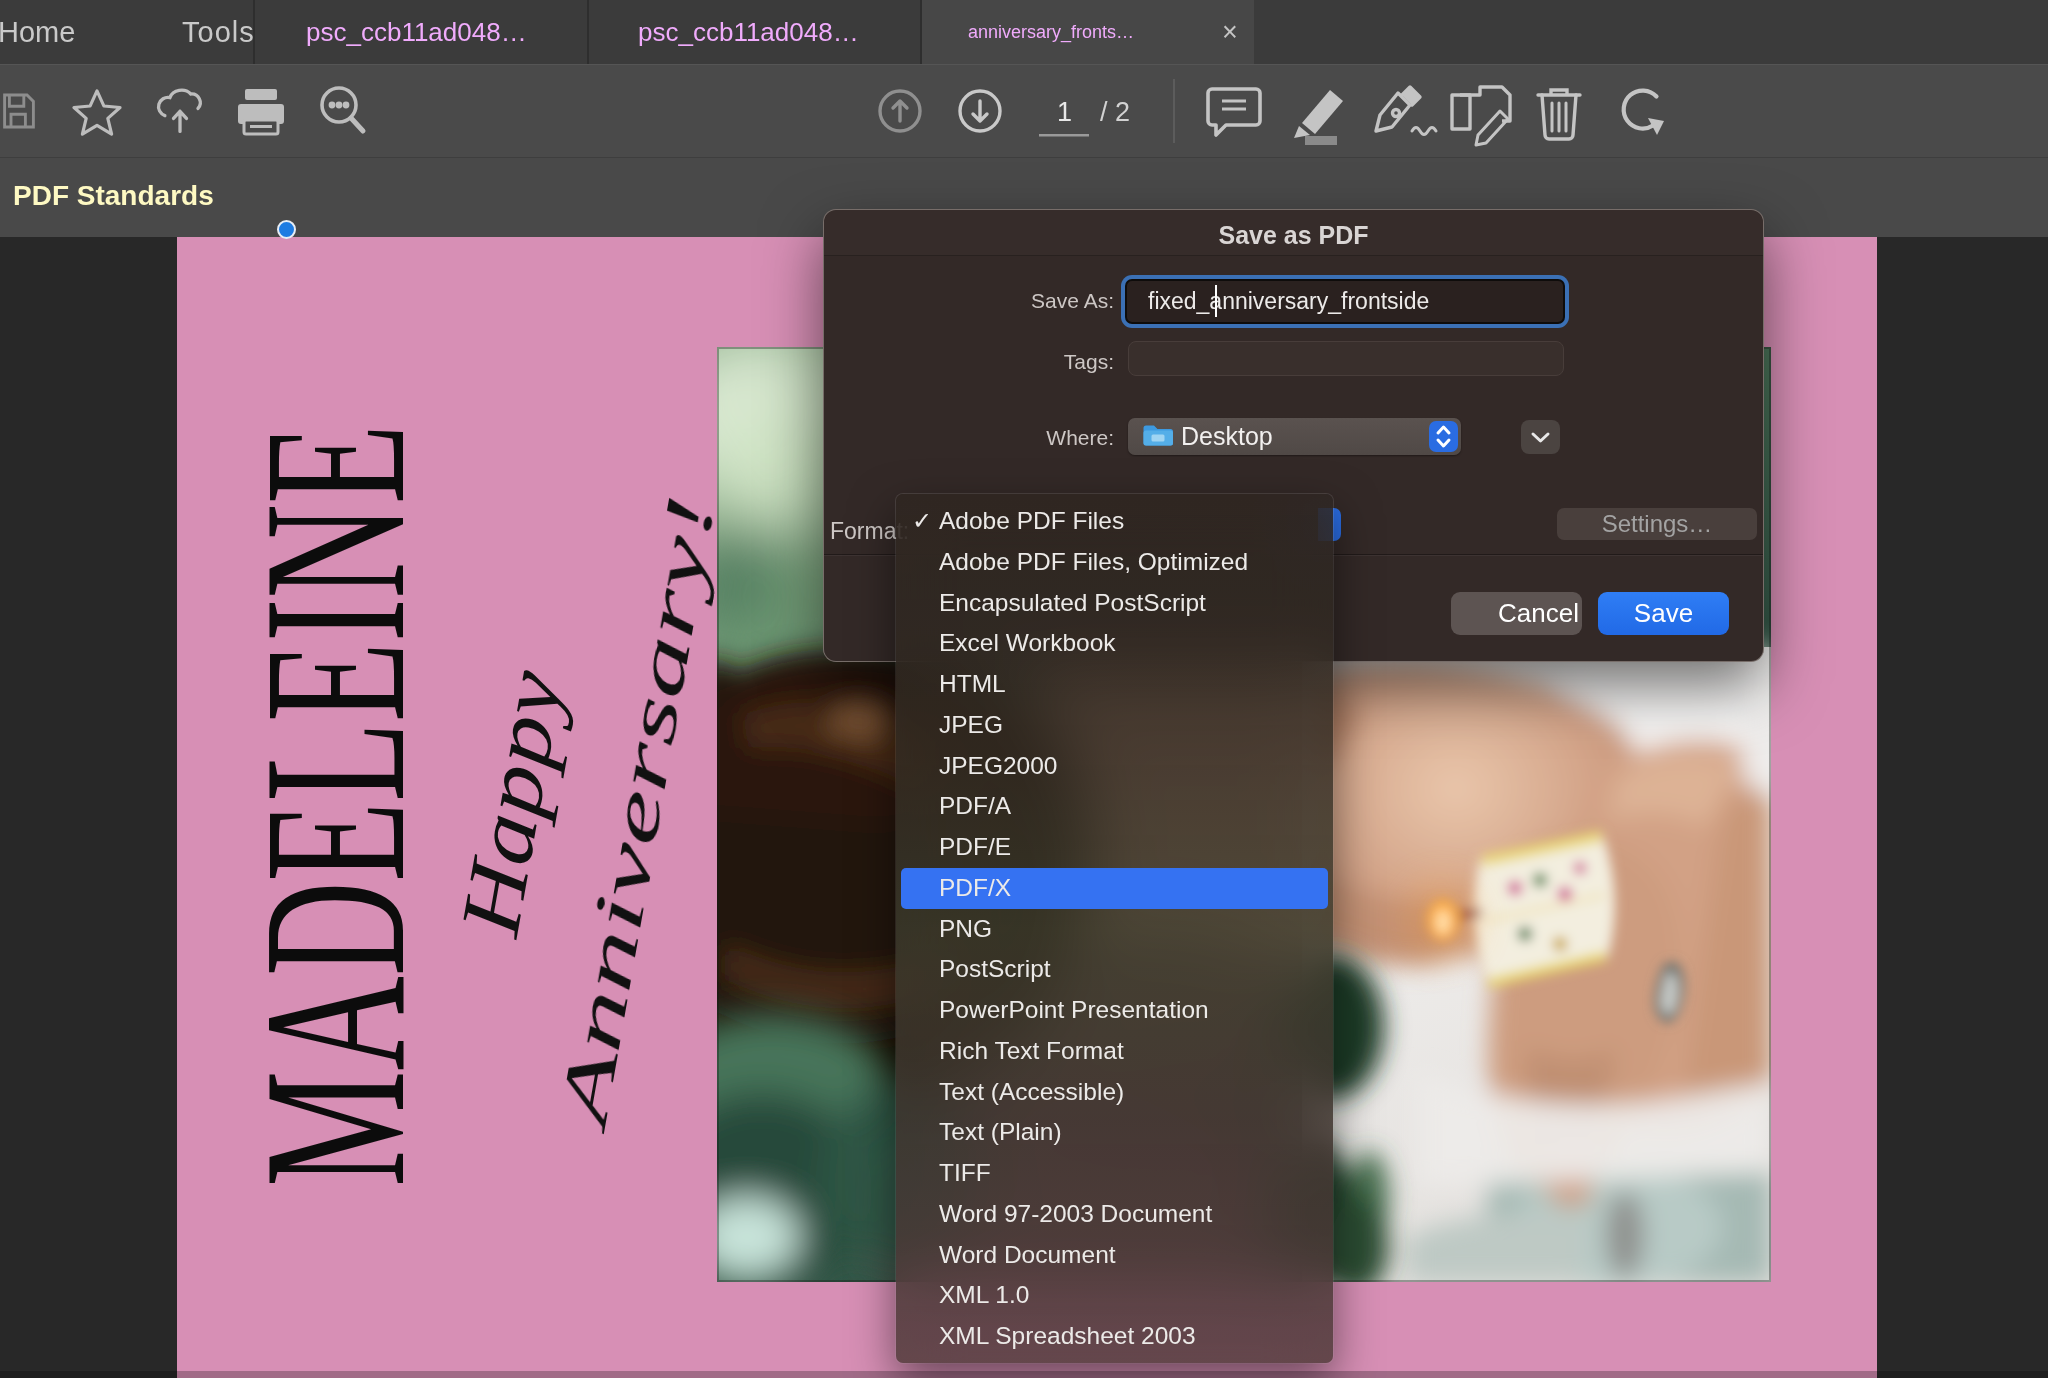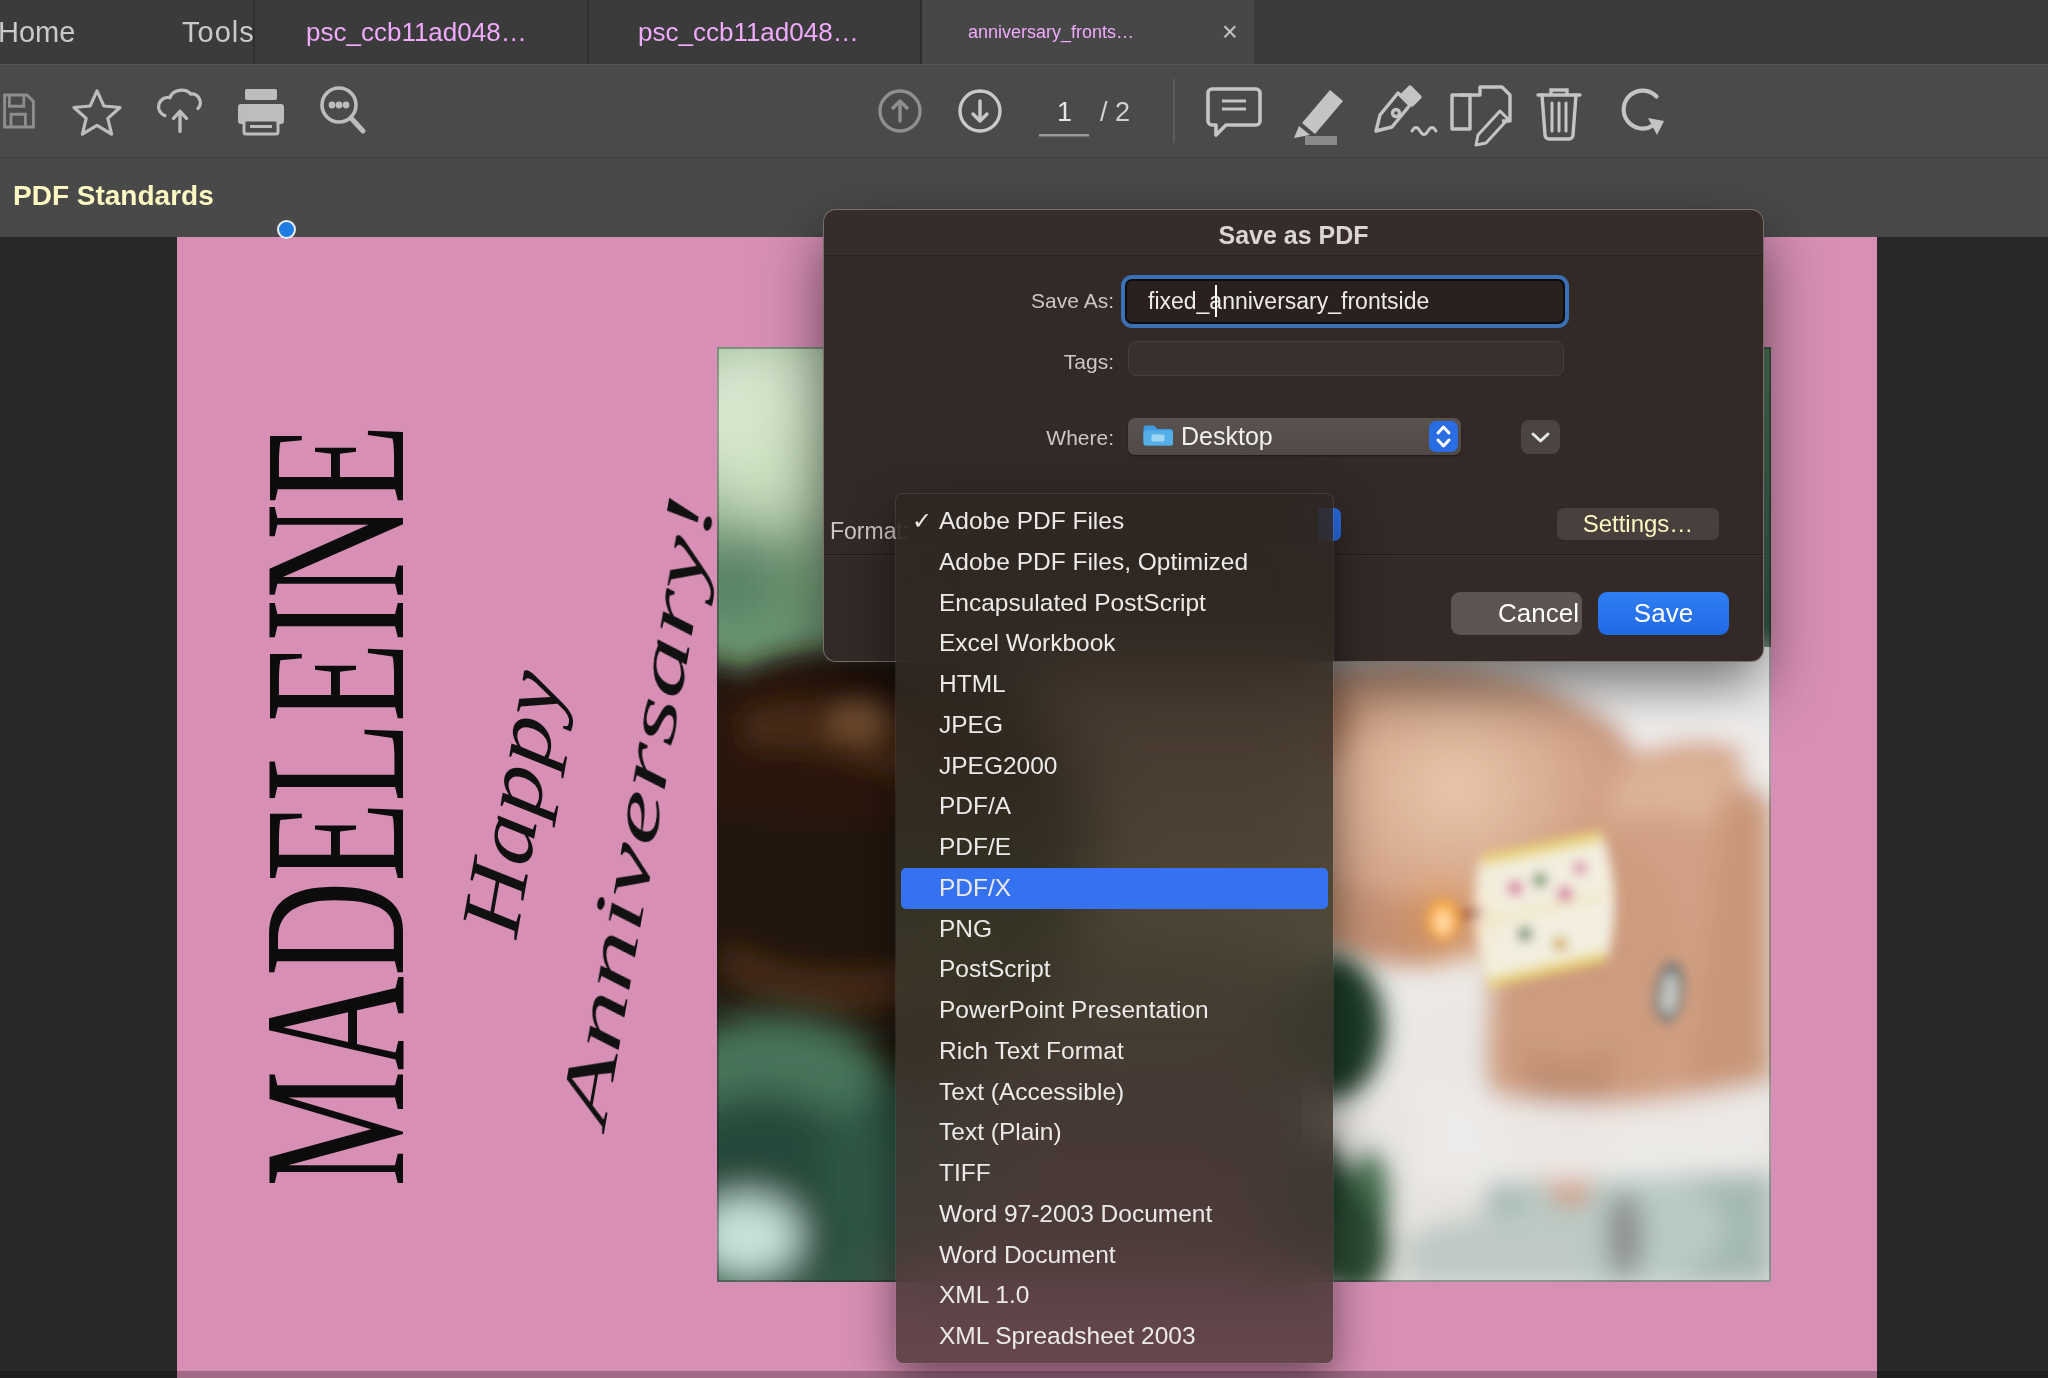--- a/index.html
+++ b/index.html
@@ -41,22 +41,22 @@
   #caret { position:absolute; left:391px; top:75px; width:2px; height:32px; background:#fff; }
   #tagsfield { position:absolute; left:304px; top:131px; width:436px; height:35px; border-radius:8px;
      background:#392f2c; border:1px solid #483d3a; }
   #wherepop { position:absolute; left:304px; top:208px; width:333px; height:37px; border-radius:7px;
      background:linear-gradient(#5a524f,#504946); box-shadow:0 1px 2px rgba(0,0,0,0.4); }
   #wherepop .wtxt { position:absolute; left:53px; top:4px; font-size:25px; color:#f2f0ef; }
   #stepper { position:absolute; right:3px; top:3px; width:29px; height:31px; border-radius:7px; background:#2a6ce2; }
   #sidebtn { position:absolute; left:697px; top:210px; width:39px; height:34px; border-radius:8px; background:#4b4441; }
   #fmtlabel { position:absolute; left:6px; top:308px; font-size:23px; color:#cdc7c5; }
   #fmtbtn { position:absolute; left:494px; top:298px; width:23px; height:33px; border-radius:0 7px 7px 0; background:#2a6ce2; }
-  #settingsbtn { position:absolute; left:733px; top:298px; width:162px; height:32px; border-radius:7px;
-     background:#493f3c; color:#fef9c3; font-size:24px; text-align:center; line-height:32px; }
+  #settingsbtn { position:absolute; left:733px; top:298px; width:200px; height:32px; border-radius:7px;
+     background:#493f3c; color:#a3a3a3; font-size:24px; text-align:center; line-height:32px; }
   #dlgsep { position:absolute; left:0; top:344px; width:100%; height:1px; background:rgba(0,0,0,0.35);
      box-shadow:0 1px 0 rgba(255,255,255,0.05); }
   .btn { position:absolute; top:382px; width:131px; height:43px; border-radius:9px; text-align:center;
      line-height:43px; font-size:26px; color:#ffffff; }
   #cancelbtn { left:627px; background:#5d5452;padding-left:44px; }
   #savebtn { left:774px; background:linear-gradient(#2f7ef5,#2169e6); }
   
   #menu { position:absolute; left:896px; top:494px; width:437px; height:869px; border-radius:7px;
      padding-top:7px;
      background:rgba(46,37,33,0.80);

